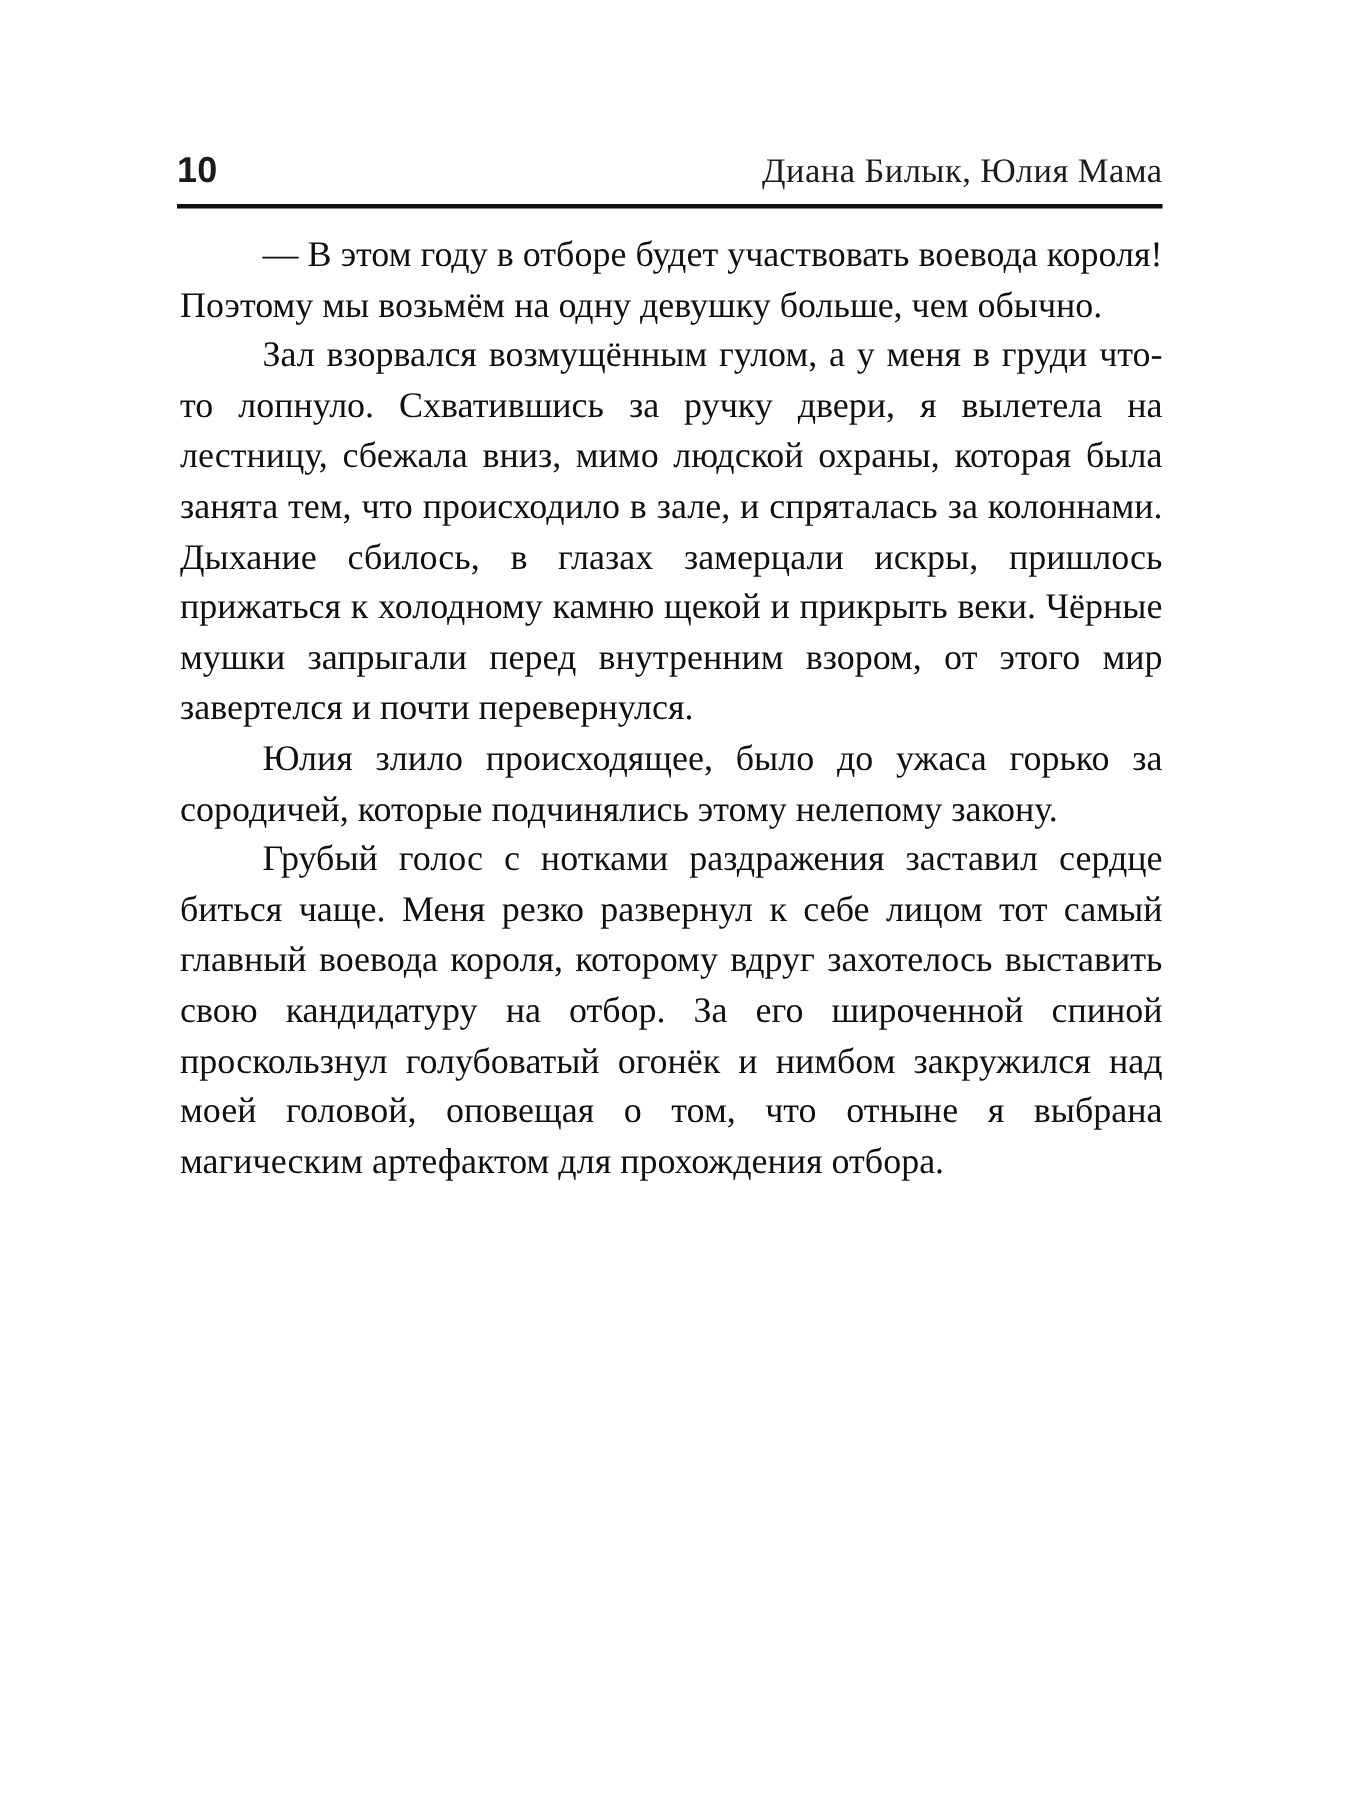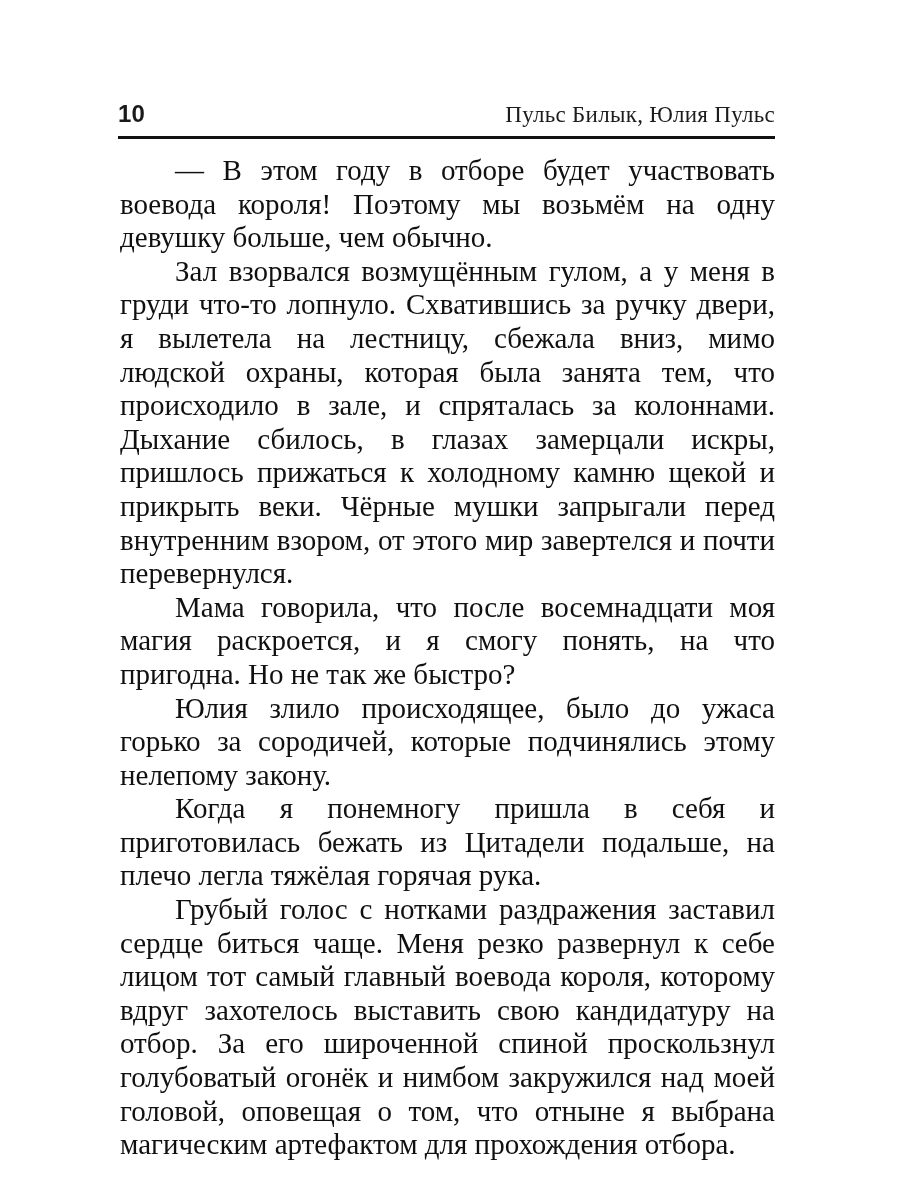--- a/index.html
+++ b/index.html
@@ -58,21 +58,21 @@
     background: #111111;
   }
 
   
   .body-text {
     position: absolute;
     left: 120px;
     top: 122px;
     width: 655px;
     font-family: "Liberation Serif", serif;
-    font-size: 29px;
+    font-size: 24px;
     line-height: 33.6px;
     color: #101010;
     text-align: justify;
     text-justify: inter-word;
     -webkit-hyphens: none;
     hyphens: none;
   }
 
   .body-text p {
     margin: 0;
@@ -84,27 +84,25 @@
     text-align-last: left;
   }
 </style>
 </head>
 <body>
 
 <div class="page">
 
   <div class="running-head">
     <span class="folio">10</span>
-    <span class="head-title">Пульс Билык, Юлия Пульс</span>
+    <span class="head-title">Диана Билык, Юлия Мама</span>
   </div>
 
   <div class="head-rule"></div>
 
   <div class="body-text">
       <p>— В этом году в отборе будет участвовать воевода короля! Поэтому мы возьмём на одну девушку больше, чем обычно.</p>
       <p>Зал взорвался возмущённым гулом, а у меня в груди что-то лопнуло. Схватившись за ручку двери, я вылетела на лестницу, сбежала вниз, мимо людской охраны, которая была занята тем, что происходило в зале, и спряталась за колоннами. Дыхание сбилось, в глазах замерцали искры, пришлось прижаться к холодному камню щекой и прикрыть веки. Чёрные мушки запрыгали перед внутренним взором, от этого мир завертелся и почти перевернулся.</p>
-      <p>Мама говорила, что после восемнадцати моя магия раскроется, и я смогу понять, на что пригодна. Но не так же быстро?</p>
       <p>Юлия злило происходящее, было до ужаса горько за сородичей, которые подчинялись этому нелепому закону.</p>
-      <p>Когда я понемногу пришла в себя и приготовилась бежать из Цитадели подальше, на плечо легла тяжёлая горячая рука.</p>
       <p>Грубый голос с нотками раздражения заставил сердце биться чаще. Меня резко развернул к себе лицом тот самый главный воевода короля, которому вдруг захотелось выставить свою кандидатуру на отбор. За его широченной спиной проскользнул голубоватый огонёк и нимбом закружился над моей головой, оповещая о том, что отныне я выбрана магическим артефактом для прохождения отбора.</p>
     </div>
 
 </div>
 
 </body></html>

